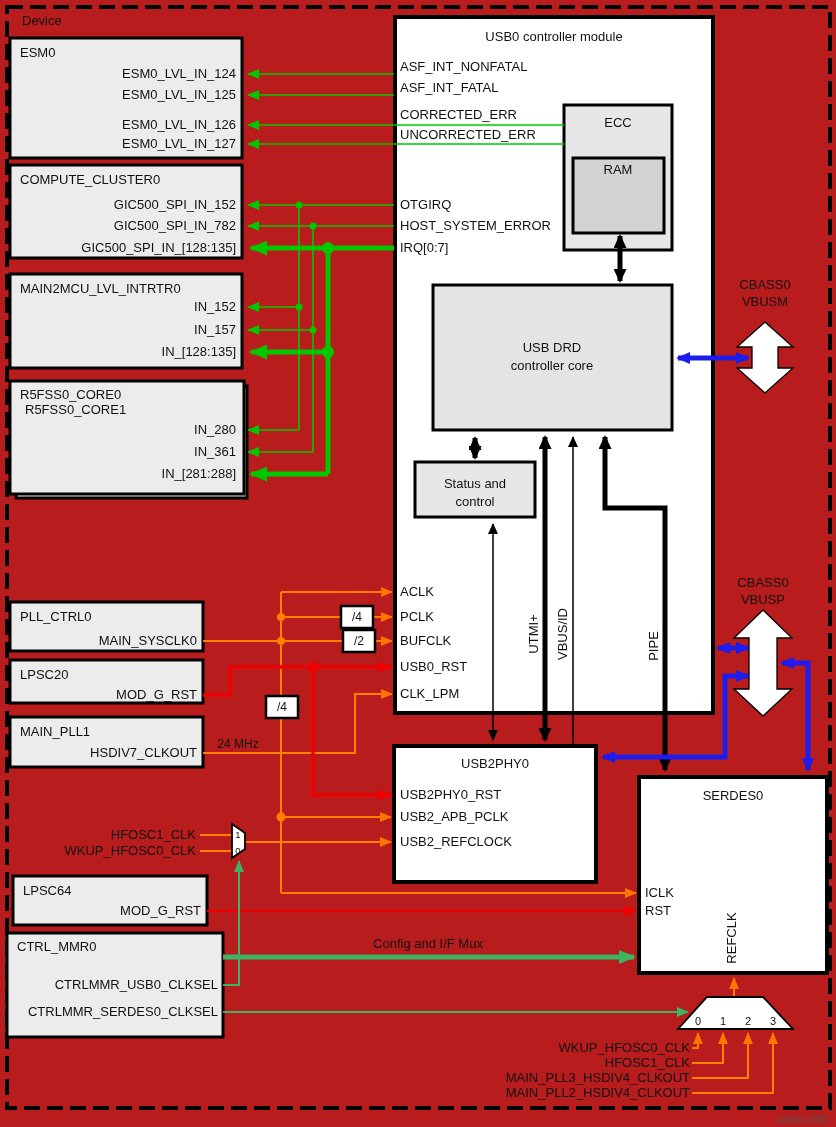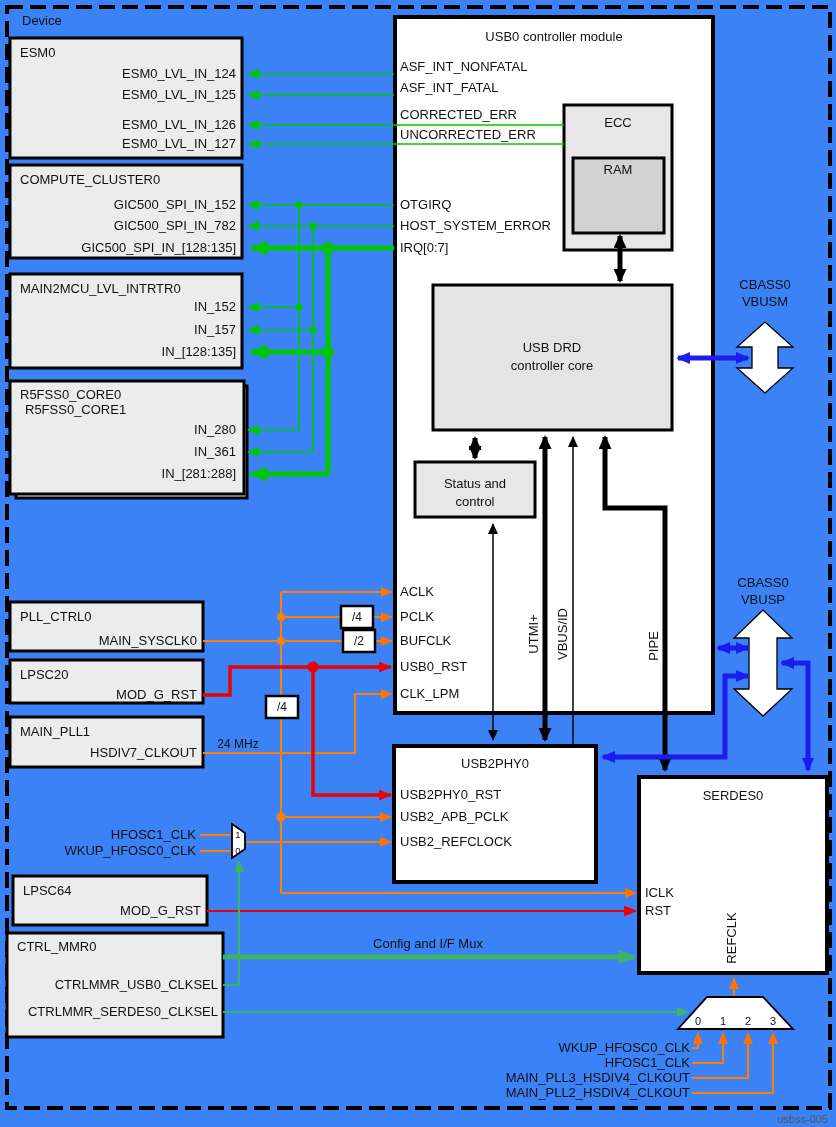--- a/index.html
+++ b/index.html
@@ -1,16 +1,16 @@
 <!DOCTYPE html>
 <html><head>
 <meta charset="utf-8">
 <style>
   html,body{margin:0;padding:0;background:#fff;}
-  #stage{position:relative;width:836px;height:1127px;background:#3b82f6;overflow:hidden;}
+  #stage{position:relative;width:836px;height:1127px;background:#b91c1c;overflow:hidden;}
   svg{display:block;}
   text{font-family:"Liberation Sans","DejaVu Sans",sans-serif;font-size:13px;fill:#111;}
   .t12{font-size:12px;}
   .t11{font-size:11px;}
   .t9{font-size:9.5px;}
   .mid{text-anchor:middle;}
   .end{text-anchor:end;}
   .box{fill:#ececec;stroke:#000;stroke-width:3;}
   .bigbox{fill:#ffffff;stroke:#000;stroke-width:4;}
   .innergray{fill:#e7e7e7;stroke:#000;stroke-width:3;}

